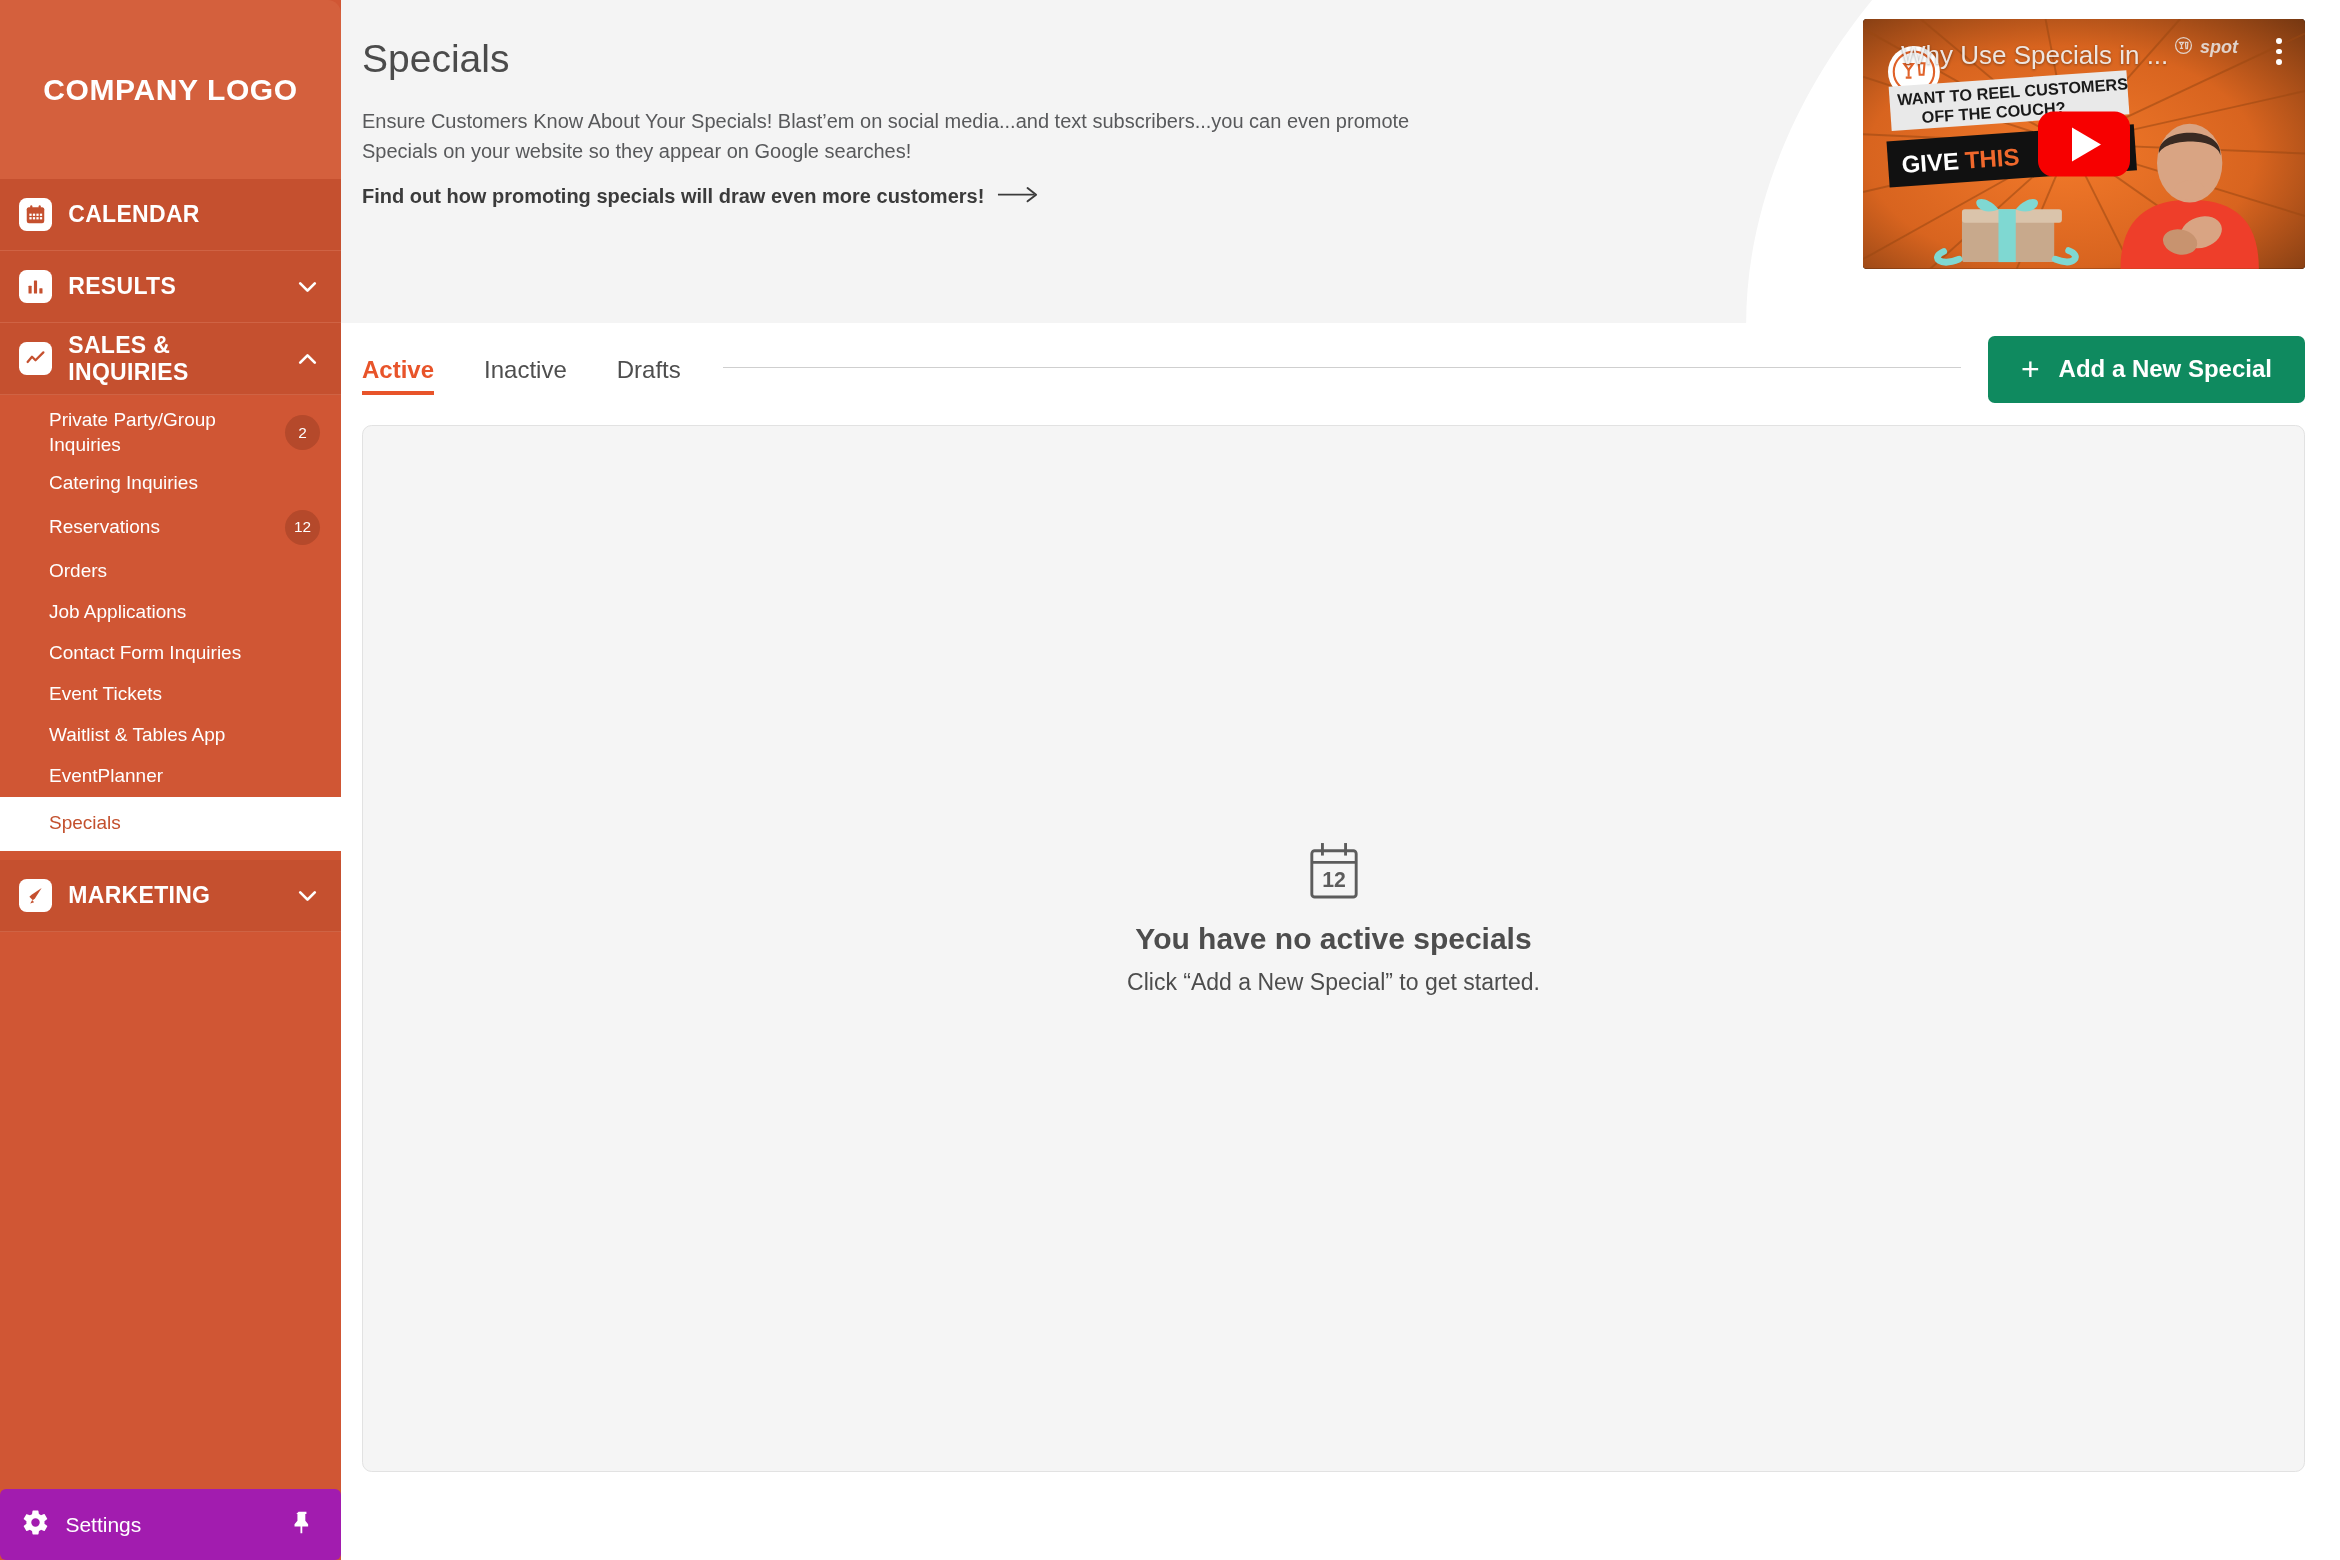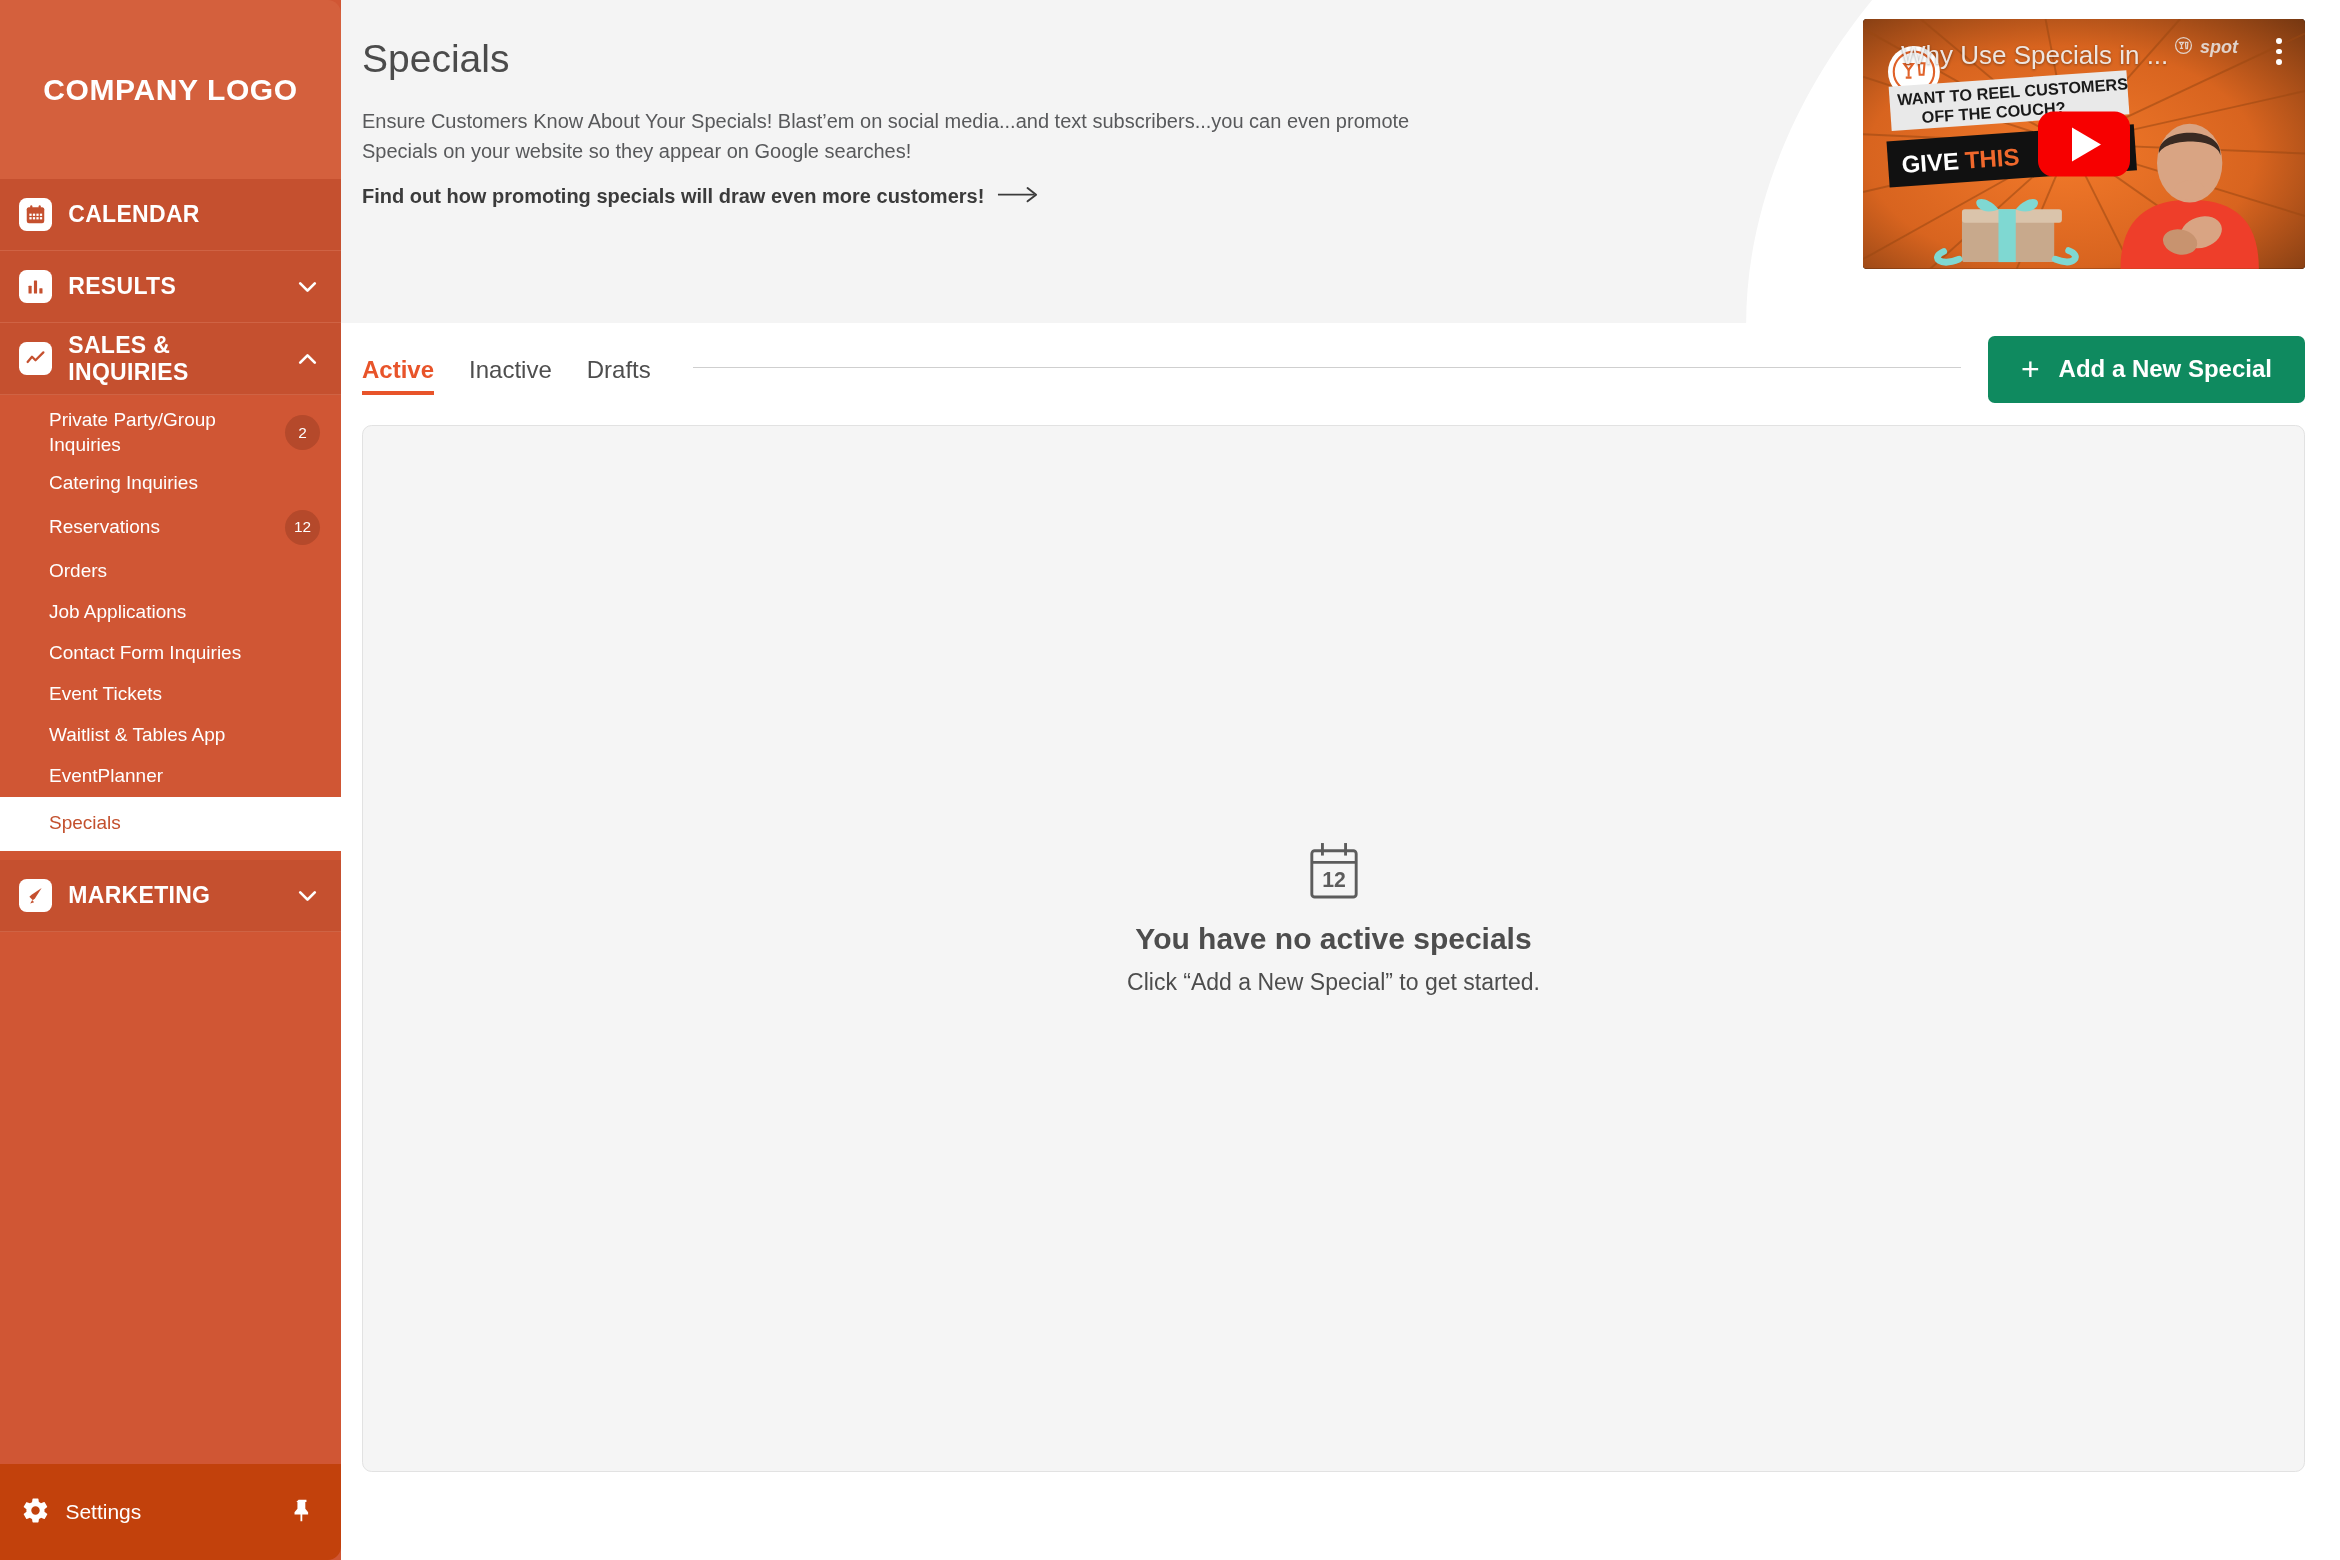--- a/index.html
+++ b/index.html
@@ -79,26 +79,27 @@
     background: #b5492b;
     color: #ffffff;
     font-size: 15.4px;
     display: flex; align-items: center; justify-content: center;
     padding: 0 6.7px;
   }
 
   .sidebar-filler { background: #d05634; flex: 1 1 auto; }
 
   .settings-bar {
-    height: 96px;
-    background: #c2410c;
+    height: 71px;
+    background: #a21caf;
     display: flex; align-items: center;
     padding: 0 25px 0 21px;
     cursor: pointer;
     border-bottom-right-radius: 13.4px;
+    border-radius: 6px;
   }
   .settings-bar .slabel {
     color: #ffffff; font-size: 21px; flex: 1 1 auto; margin-left: 15.4px;
   }
 
   
   .main {
     position: relative;
     flex: 1 1 auto;
     height: 1560px;
@@ -196,21 +197,21 @@
     border-bottom: 17.3px solid transparent;
     margin-left: 5.8px;
   }
 
   
   .tabbar {
     display: flex; align-items: center;
     padding: 0 35px 0 21px;
     height: 102px;
   }
-  .tabs { display: flex; align-items: flex-end; gap: 35px; }
+  .tabs { display: flex; align-items: flex-end; gap: 50px; }
   .tab {
     font-size: 24px;
     color: #4e4e4e;
     padding-bottom: 7.7px;
     cursor: pointer;
     position: relative;
   }
   .tab.active { color: #e8542a; font-weight: 700; }
   .tab.active::after {
     content: "";

